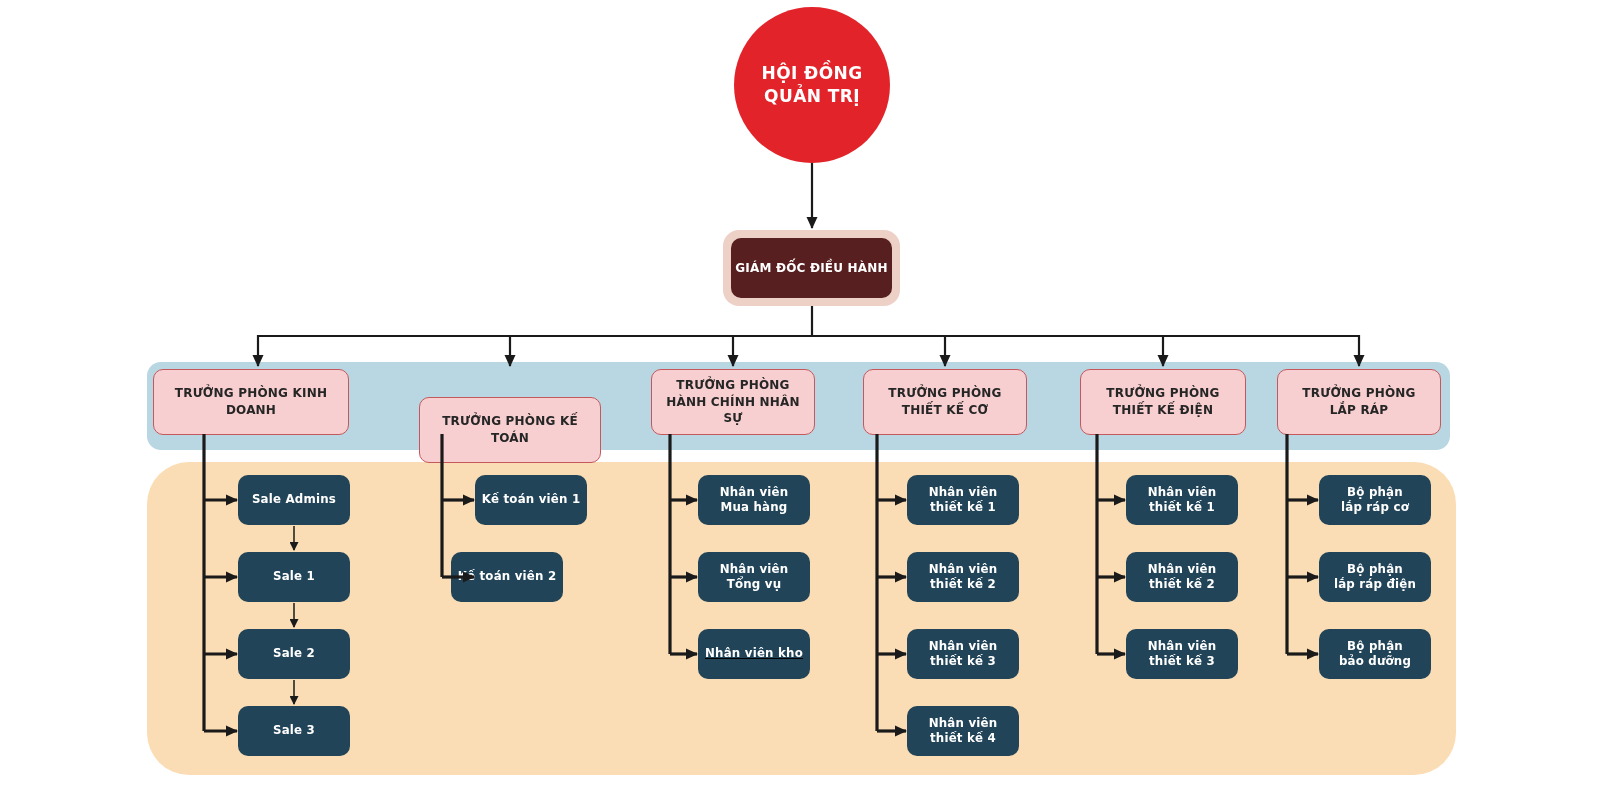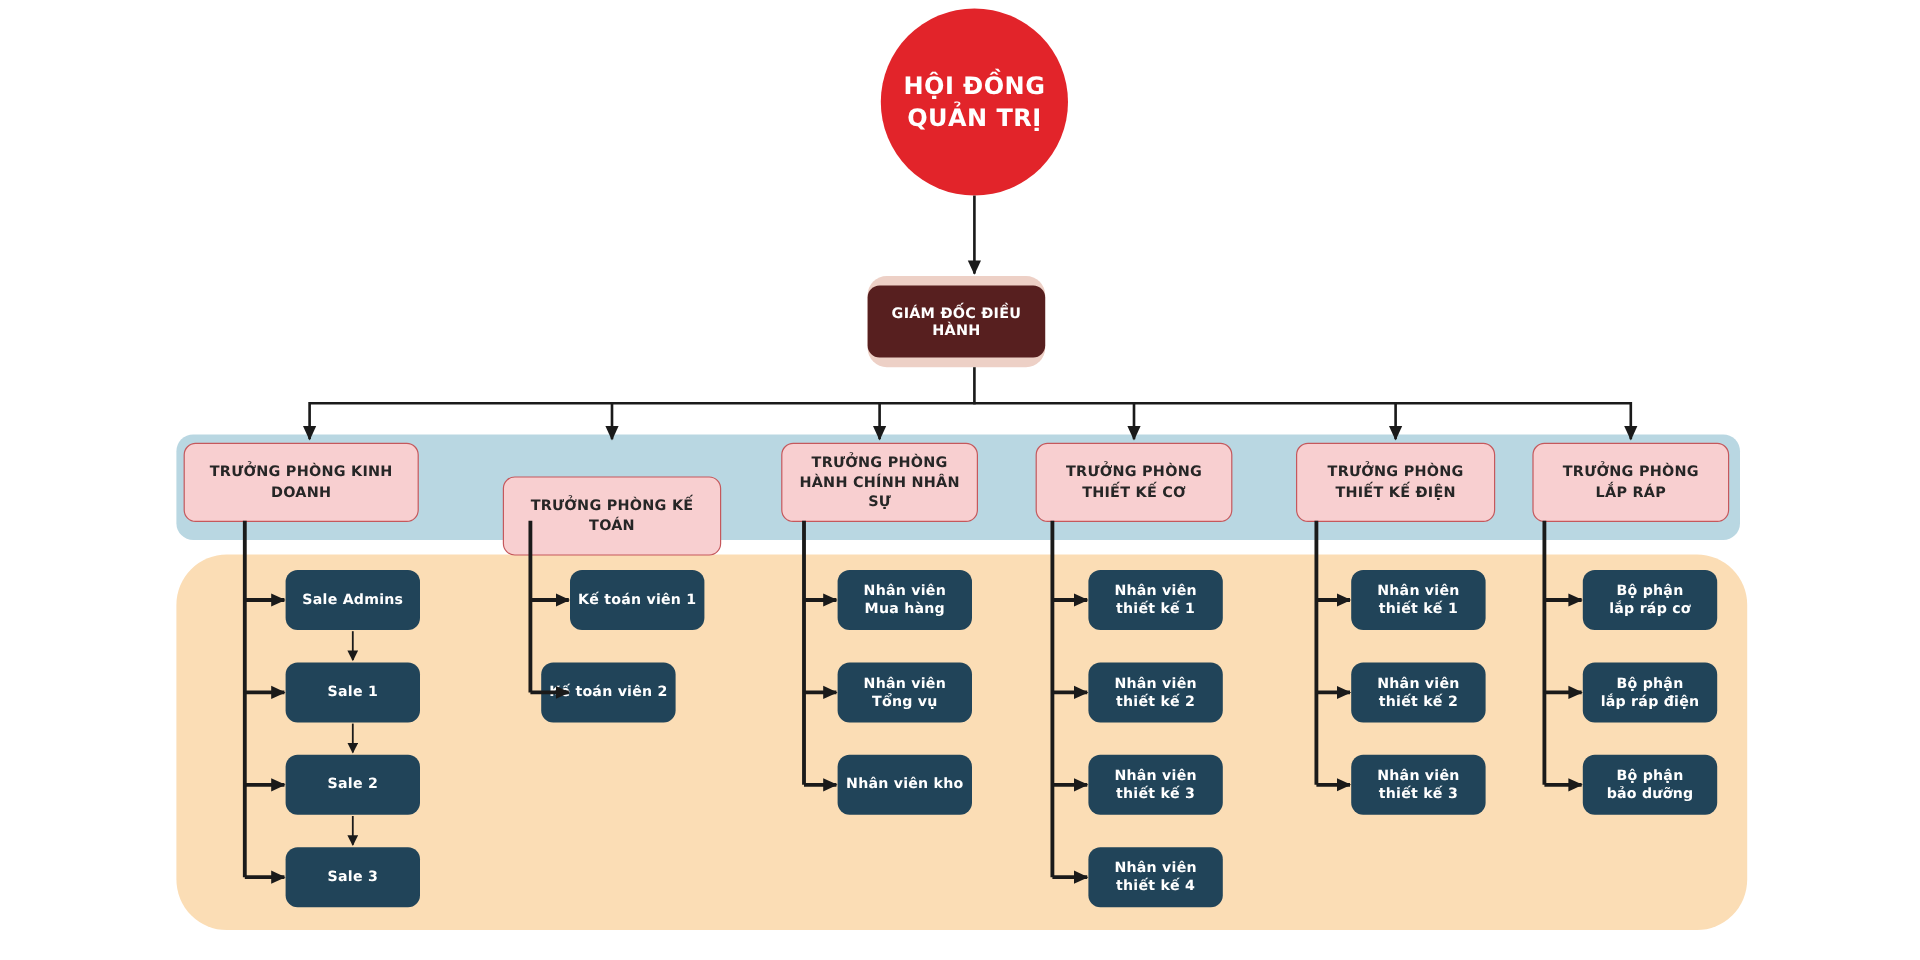--- a/index.html
+++ b/index.html
@@ -16,23 +16,23 @@
   svg.connectors path.top{stroke-width:2.2px;}
   svg.connectors path.trunk{stroke-width:3.2px;}
   svg.connectors path.thin{stroke-width:1.5px;}
   svg.connectors .ah-fill{fill:var(--ink);stroke:none;}
 
   .band{position:absolute;background:var(--band);border-radius:14px;z-index:1;}
   .panel{position:absolute;background:var(--peach);border-radius:42px;z-index:1;}
 
   .board-circle{position:absolute;left:734px;top:7px;width:156px;height:156px;border-radius:50%;
     background:var(--red);display:flex;align-items:center;justify-content:center;z-index:2;}
-  .board-circle span{color:#fff;font-weight:bold;font-size:20px;line-height:1.35;text-align:center;white-space:pre-line;letter-spacing:.4px;}
-
-  .ceo-outer{position:absolute;left:723px;top:230px;width:148px;height:76px;border-radius:16px;
+  .board-circle span{color:#fff;font-weight:bold;font-size:17px;line-height:1.35;text-align:center;white-space:pre-line;letter-spacing:.4px;}
+
+  .ceo-outer{position:absolute;left:723px;top:230px;width:177px;height:76px;border-radius:16px;
     background:var(--halo);display:flex;align-items:center;justify-content:center;z-index:2;}
   .ceo-inner{width:161px;height:60px;border-radius:10px;background:var(--maroon);
     display:flex;align-items:center;justify-content:center;}
   .ceo-inner span{color:#fff;font-weight:bold;font-size:12px;letter-spacing:.2px;text-align:center;}
 
   .dept{position:absolute;top:369px;height:66px;background:var(--pink);border:1.6px solid var(--pink-border);
     border-radius:10px;display:flex;align-items:center;justify-content:center;z-index:2;padding:2px 4px;}
   .dept span{color:var(--dept-text);font-weight:bold;font-size:12px;line-height:1.4;text-align:center;white-space:pre-line;letter-spacing:.2px;}
 
   .staff{position:absolute;width:112px;height:50px;background:var(--navy);border-radius:10px;
@@ -101,21 +101,21 @@
         <span>Kế toán viên 2</span>
       </div>
       <div class="staff" style="left: 698px; top: 475px;">
         <span>Nhân viên
 Mua hàng</span>
       </div>
       <div class="staff" style="left: 698px; top: 552px;">
         <span>Nhân viên
 Tổng vụ</span>
       </div>
-      <div class="staff" style="left: 698px; top: 629px;">
+      <div class="staff" style="left: 698px; top: 629px; text-decoration: underline;">
         <span>Nhân viên kho</span>
       </div>
       <div class="staff" style="left: 907px; top: 475px;">
         <span>Nhân viên
 thiết kế 1</span>
       </div>
       <div class="staff" style="left: 907px; top: 552px;">
         <span>Nhân viên
 thiết kế 2</span>
       </div>

